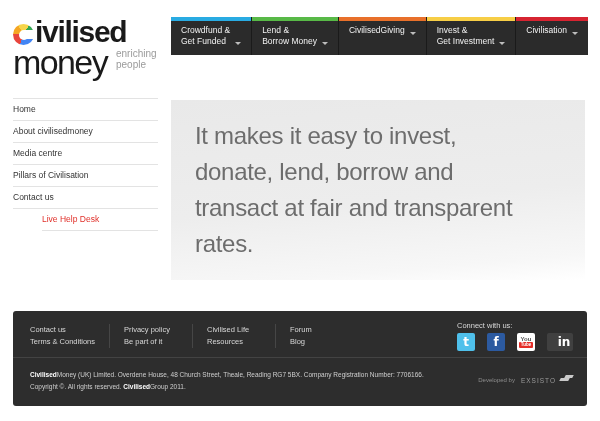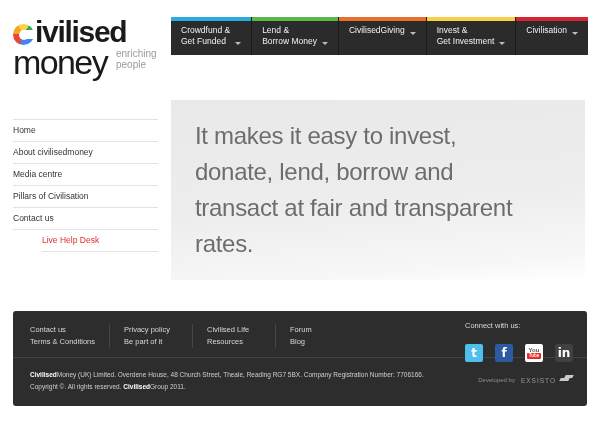--- a/index.html
+++ b/index.html
@@ -78,21 +78,21 @@
   .nav-row{display:flex;align-items:flex-end;}
 
   
   .sidebar{position:absolute;left:13px;top:98px;width:145px;}
   .side-item{
     height:21px;line-height:21px;
     font-size:8.5px;color:#333;
     border-bottom:1px solid #e3e3e3;
     cursor:pointer;
   }
-  .side-item.first{border-top:1px solid #e3e3e3;margin-top:21px;}
+  .side-item.first{border-top:1px solid #e3e3e3;}
   .side-item.help{color:#e0302a;margin-left:29px;}
 
   
   .hero{
     position:absolute;left:171px;top:100px;width:414px;height:180px;
     background:linear-gradient(175deg,#e9e9e9 0%,#ededed 55%,#f7f7f7 88%,#ffffff 100%);
   }
   .hero-text{
     position:absolute;left:24px;top:18px;width:340px;
     font-size:24px;line-height:36px;color:#6d6d6d;
@@ -115,32 +115,32 @@
     min-width:54px;
   }
   .foot-col:last-child{border-right:none;}
   .foot-link{
     display:block;font-size:7.5px;line-height:12px;color:#d8d8d8;
     white-space:nowrap;cursor:pointer;
   }
   .connect{
     position:absolute;right:14px;top:10px;text-align:left;
   }
-  .connect-label{font-size:7.5px;color:#d8d8d8;margin-bottom:14px;}
+  .connect-label{font-size:7.5px;color:#d8d8d8;margin-bottom:3px;}
   .social-row{display:flex;gap:0px;}
   .social{
     width:18px;height:18px;border-radius:2px;
     display:flex;align-items:center;justify-content:center;
     margin-right:12px;cursor:pointer;position:relative;
   }
   .social:last-child{margin-right:0;}
   .sc-tw{background:#4fc0eb;}
   .sc-fb{background:#2c5aa0;}
   .sc-yt{background:#ffffff;}
-  .sc-li{background:#404040;}
+  .sc-li{background:#404040;padding-left:8px;}
   .sc-glyph{font-size:12px;font-weight:bold;color:#fff;line-height:1;
     font-family:"DejaVu Sans",sans-serif;}
   .yt-top{font-size:6px;font-weight:bold;color:#555;line-height:6px;}
   .yt-bot{background:#e52d27;color:#fff;font-size:4.5px;font-weight:bold;
     line-height:6px;padding:0 2px;border-radius:1px;}
   .yt-wrap{display:flex;flex-direction:column;align-items:center;}
 
   .footer-bot{position:relative;padding:11px 0 0 17px;}
   .legal{
     font-size:6.5px;line-height:12px;color:#cfcfcf;white-space:nowrap;

